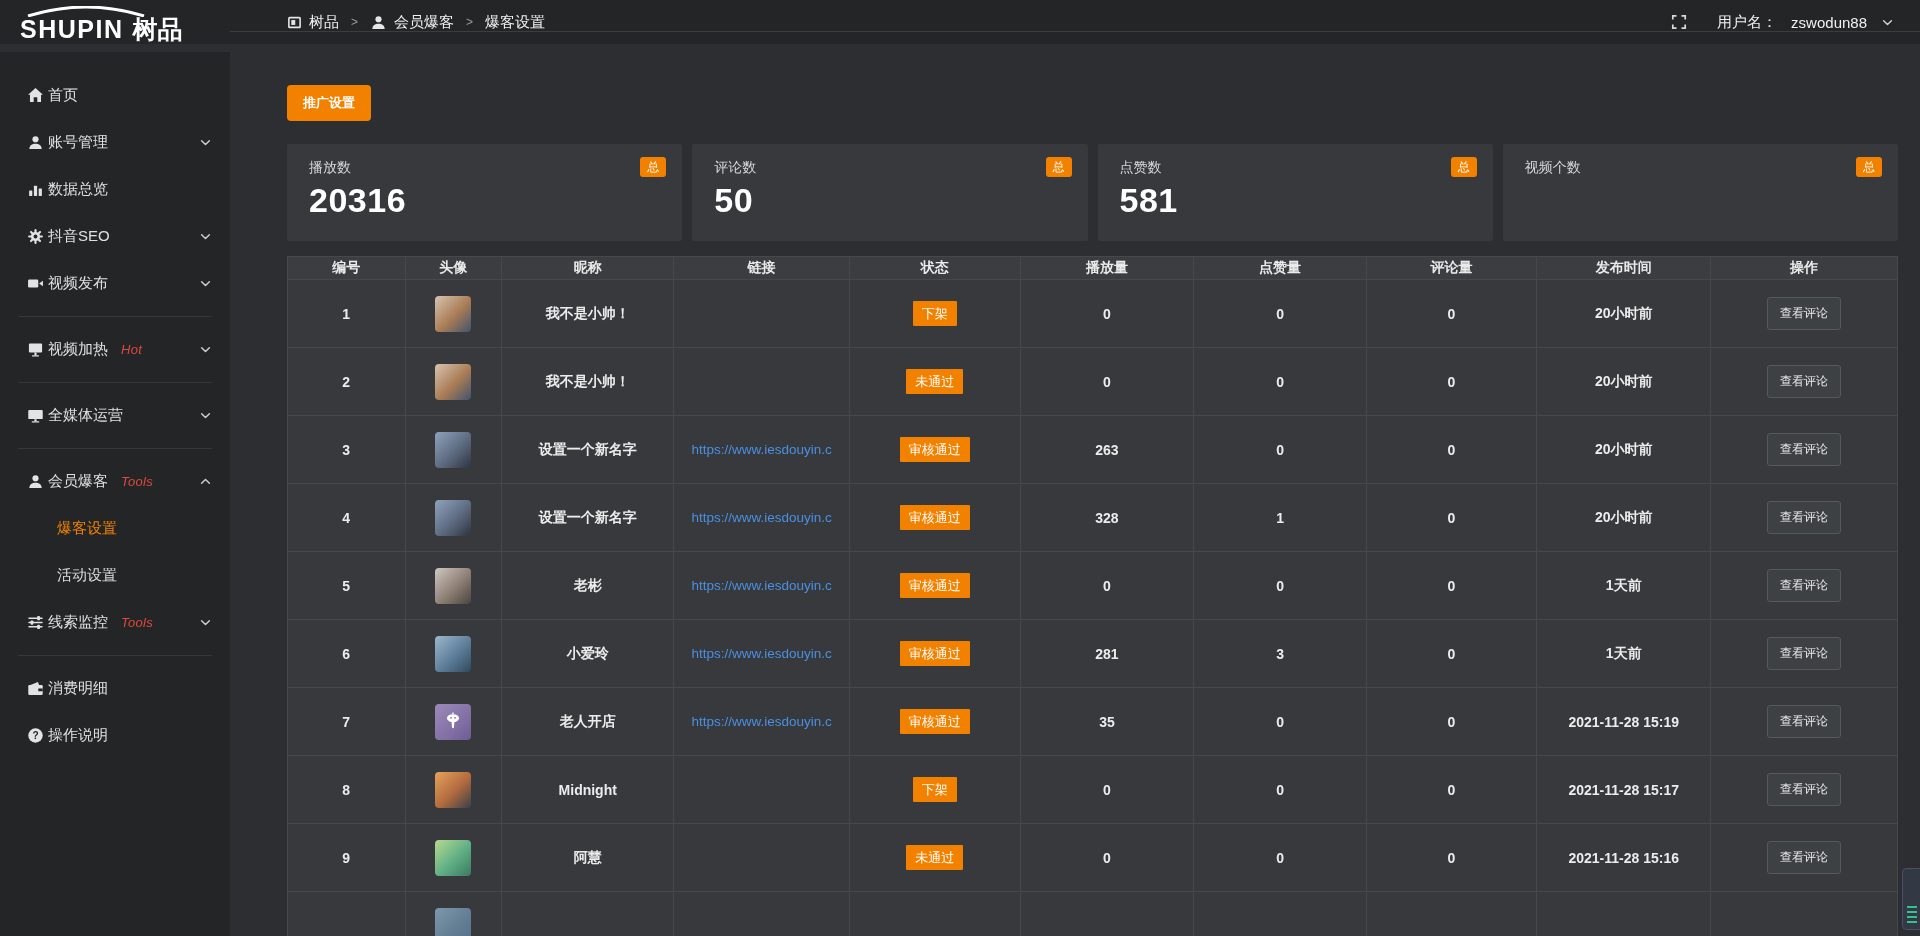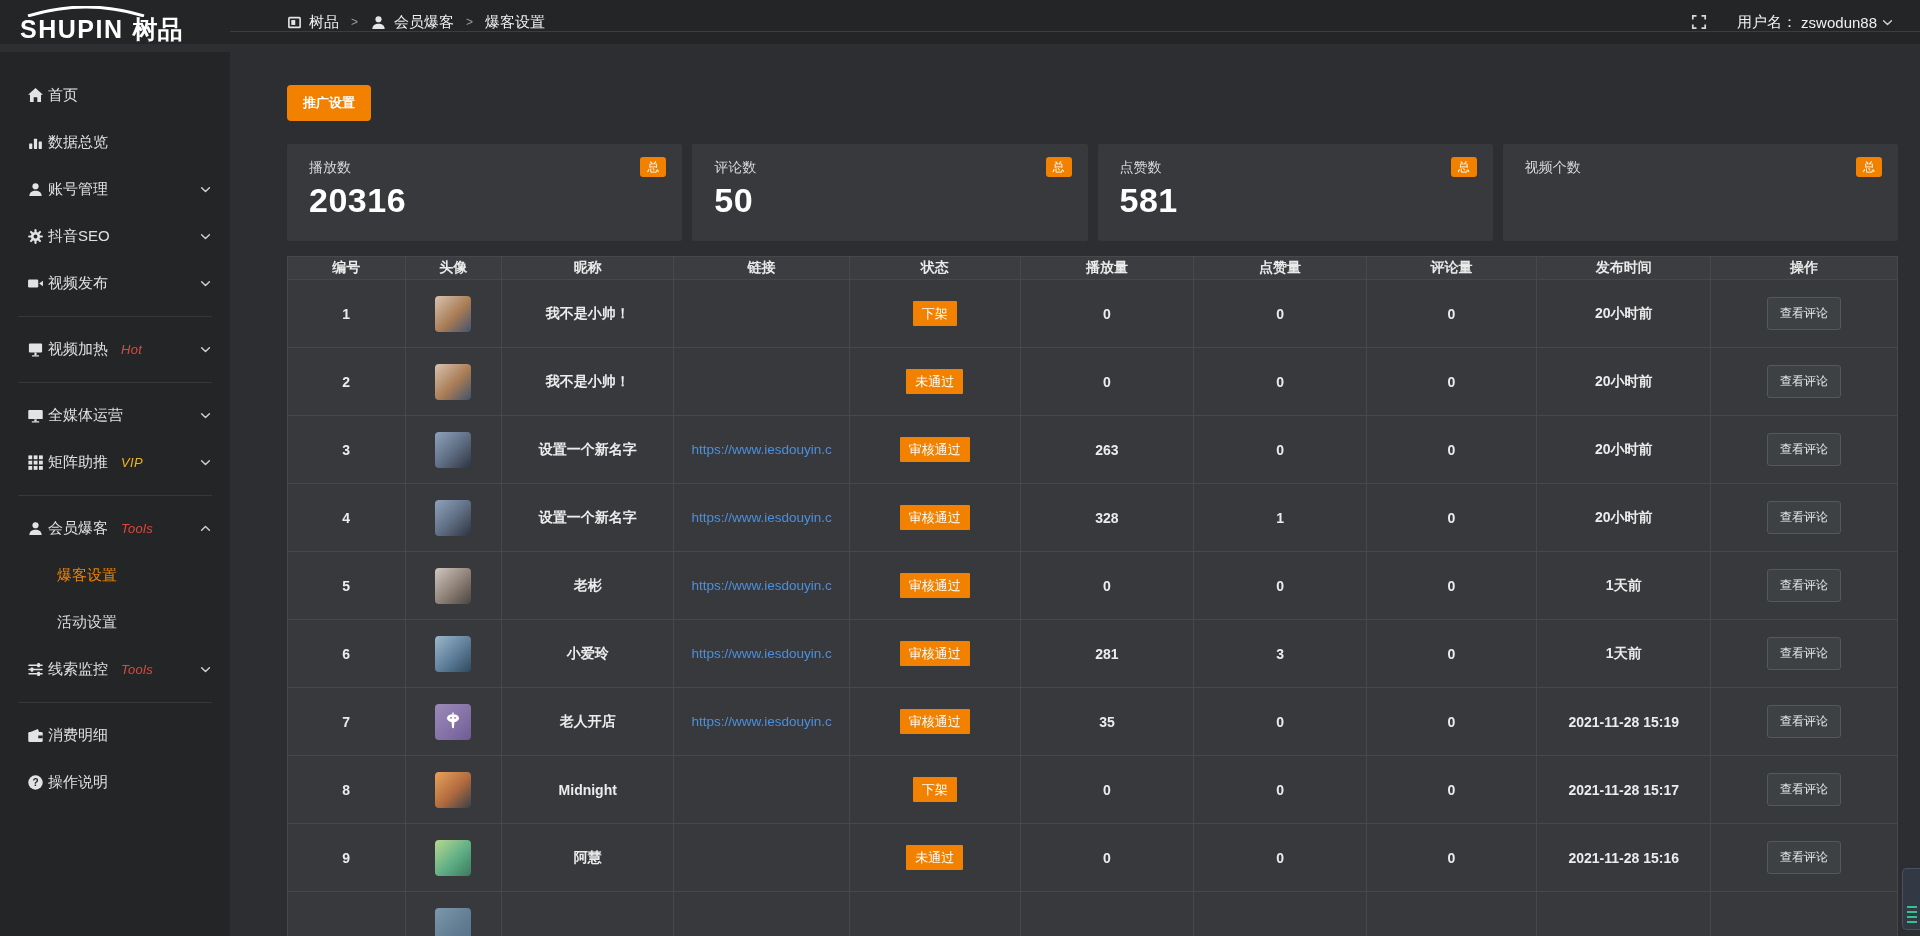--- a/index.html
+++ b/index.html
@@ -29,21 +29,21 @@
   .logo-en{font-size:25px;font-weight:800;letter-spacing:1.5px;color:#fff}
   .logo-cn{font-size:25px;font-weight:800;color:#fff}
   .topbar-right{flex:1;display:flex;align-items:center;padding:0 26px 0 57px;position:relative}
   .topbar-right::after{content:"";position:absolute;left:0;right:0;bottom:0;height:1px;background:#3b3d40}
   .breadcrumb{display:flex;align-items:center;gap:12px;font-size:15px;color:#f0f0f0}
   .crumb{display:flex;align-items:center;gap:7px;cursor:pointer}
   .crumb .bc-icon{display:flex;align-items:center;color:#e6e6e6}
   .crumb-sep{color:#9a9b9c;font-size:12px}
   .topbar-spacer{flex:1}
   .fullscreen-btn{display:flex;align-items:center;margin-right:30px;cursor:pointer;color:#d9d9d9}
-  .user-box{display:flex;align-items:center;gap:4px;font-size:15px;cursor:pointer;color:#f0f0f0}
+  .user-box{display:flex;align-items:center;gap:14px;font-size:15px;cursor:pointer;color:#f0f0f0}
   .user-box .chev{display:flex;align-items:center;color:#cfcfcf}
   
   .sidebar{position:absolute;top:52px;left:0;bottom:0;width:230px;background:var(--sidebar-bg);padding-top:20px;overflow:hidden}
   .side-item{display:flex;align-items:center;height:47px;padding:0 18px 0 26px;cursor:pointer;font-size:15px;color:#dfe0e1}
   .side-icon{width:18px;display:flex;align-items:center;justify-content:center;color:#e3e3e3}
   .side-label{margin-left:4px;white-space:nowrap}
   .side-tag{margin-left:13px;font-style:italic;font-weight:normal;font-size:13px;letter-spacing:.3px}
   .tag-hot{color:var(--tag-hot)}
   .tag-vip{color:var(--tag-vip)}
   .side-chevron{margin-left:auto;display:flex;align-items:center;color:#cfcfcf}
@@ -134,40 +134,40 @@
       <span class="side-icon">
         <svg viewBox="0 0 16 16" width="17" height="17" fill="currentColor">
           <path d="M8 1 15 7.4 13.2 7.4 13.2 14 9.7 14 9.7 9.6 6.3 9.6 6.3 14 2.8 14 2.8 7.4 1 7.4Z"></path>
         </svg>
       </span>
       <span class="side-label">首页</span>
     </div>
     <div class="side-item">
       <span class="side-icon">
         <svg viewBox="0 0 16 16" width="17" height="17" fill="currentColor">
+          <circle cx="8" cy="4.9" r="2.9"></circle>
+          <path d="M2.2 14c0-3.2 2.6-4.9 5.8-4.9s5.8 1.7 5.8 4.9z"></path>
+        </svg>
+      </span>
+      <span class="side-label">账号管理</span>
+      <span class="side-chevron">
+        <svg viewBox="0 0 16 16" width="13" height="13" fill="none" stroke="currentColor" stroke-width="1.8" stroke-linecap="round" stroke-linejoin="round">
+          <path d="M3.2 5.8 8 10.4l4.8-4.6"></path>
+        </svg>
+      </span>
+    </div>
+    <div class="side-item">
+      <span class="side-icon">
+        <svg viewBox="0 0 16 16" width="17" height="17" fill="currentColor">
           <rect x="2" y="9" width="3" height="5" rx="0.5"></rect>
           <rect x="6.5" y="4.5" width="3" height="9.5" rx="0.5"></rect>
           <rect x="11" y="7" width="3" height="7" rx="0.5"></rect>
         </svg>
       </span>
       <span class="side-label">数据总览</span>
-    </div>
-    <div class="side-item">
-      <span class="side-icon">
-        <svg viewBox="0 0 16 16" width="17" height="17" fill="currentColor">
-          <circle cx="8" cy="4.9" r="2.9"></circle>
-          <path d="M2.2 14c0-3.2 2.6-4.9 5.8-4.9s5.8 1.7 5.8 4.9z"></path>
-        </svg>
-      </span>
-      <span class="side-label">账号管理</span>
-      <span class="side-chevron">
-        <svg viewBox="0 0 16 16" width="13" height="13" fill="none" stroke="currentColor" stroke-width="1.8" stroke-linecap="round" stroke-linejoin="round">
-          <path d="M3.2 5.8 8 10.4l4.8-4.6"></path>
-        </svg>
-      </span>
     </div>
     <div class="side-item">
       <span class="side-icon">
         <svg viewBox="0 0 16 16" width="17" height="17">
           <g fill="currentColor">
             <rect x="7" y="1" width="2" height="14" rx="1"></rect>
             <rect x="7" y="1" width="2" height="14" rx="1" transform="rotate(45 8 8)"></rect>
             <rect x="7" y="1" width="2" height="14" rx="1" transform="rotate(90 8 8)"></rect>
             <rect x="7" y="1" width="2" height="14" rx="1" transform="rotate(135 8 8)"></rect>
             <circle cx="8" cy="8" r="4.3"></circle>
@@ -216,42 +216,20 @@
     <div class="side-divider"></div>
     <div class="side-item">
       <span class="side-icon">
         <svg viewBox="0 0 16 16" width="17" height="17" fill="currentColor">
           <rect x="1.2" y="2.8" width="13.6" height="8.6" rx="0.9"></rect>
           <rect x="6.9" y="11.6" width="2.2" height="1.8"></rect>
           <rect x="4.4" y="13.4" width="7.2" height="1.3" rx="0.6"></rect>
         </svg>
       </span>
       <span class="side-label">全媒体运营</span>
-      <span class="side-chevron">
-        <svg viewBox="0 0 16 16" width="13" height="13" fill="none" stroke="currentColor" stroke-width="1.8" stroke-linecap="round" stroke-linejoin="round">
-          <path d="M3.2 5.8 8 10.4l4.8-4.6"></path>
-        </svg>
-      </span>
-    </div>
-    <div class="side-item">
-      <span class="side-icon">
-        <svg viewBox="0 0 16 16" width="17" height="17" fill="currentColor">
-          <rect x="1.3" y="1.3" width="3.6" height="3.6"></rect>
-          <rect x="6.3" y="1.3" width="3.6" height="3.6"></rect>
-          <rect x="11.3" y="1.3" width="3.6" height="3.6"></rect>
-          <rect x="1.3" y="6.3" width="3.6" height="3.6"></rect>
-          <rect x="6.3" y="6.3" width="3.6" height="3.6"></rect>
-          <rect x="11.3" y="6.3" width="3.6" height="3.6"></rect>
-          <rect x="1.3" y="11.3" width="3.6" height="3.6"></rect>
-          <rect x="6.3" y="11.3" width="3.6" height="3.6"></rect>
-          <rect x="11.3" y="11.3" width="3.6" height="3.6"></rect>
-        </svg>
-      </span>
-      <span class="side-label">矩阵助推</span>
-      <span class="side-tag tag-vip">VIP</span>
       <span class="side-chevron">
         <svg viewBox="0 0 16 16" width="13" height="13" fill="none" stroke="currentColor" stroke-width="1.8" stroke-linecap="round" stroke-linejoin="round">
           <path d="M3.2 5.8 8 10.4l4.8-4.6"></path>
         </svg>
       </span>
     </div>
     <div class="side-divider"></div>
     <div class="side-item">
       <span class="side-icon">
         <svg viewBox="0 0 16 16" width="17" height="17" fill="currentColor">

